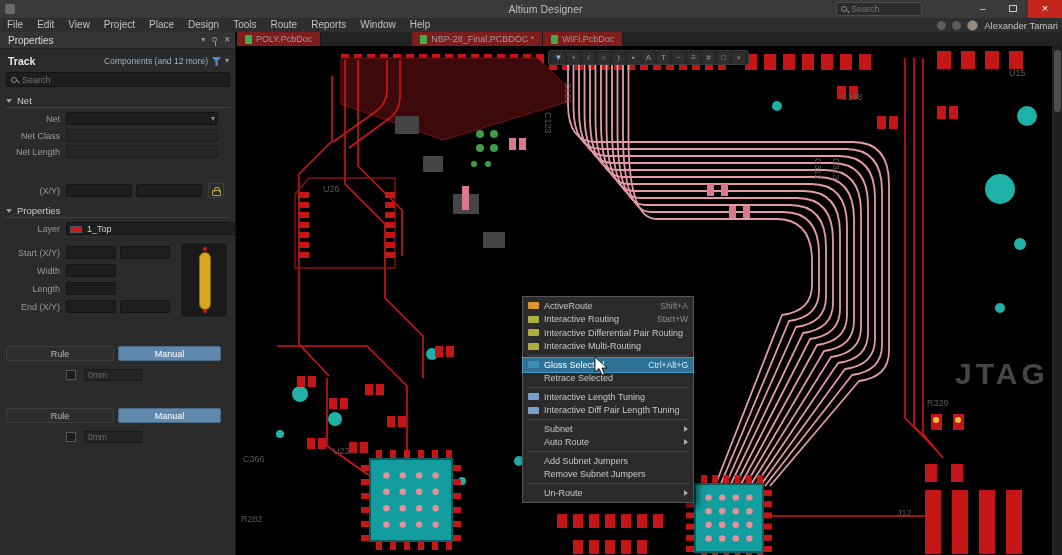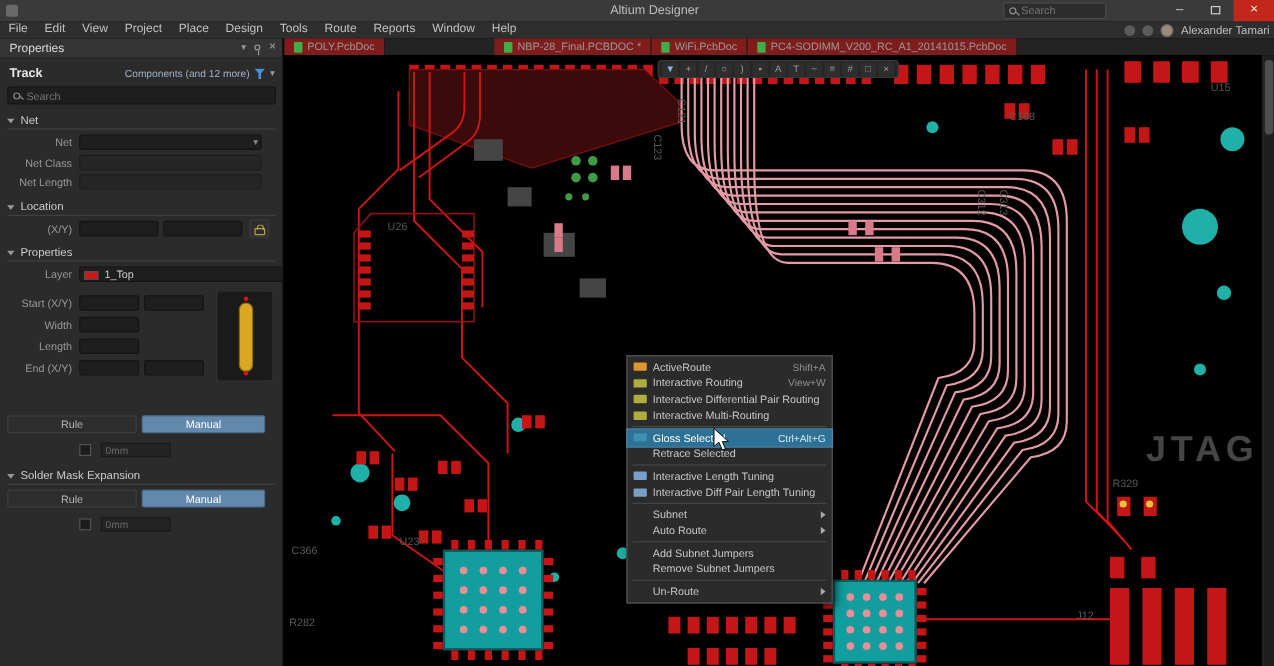--- a/index.html
+++ b/index.html
@@ -154,24 +154,20 @@
     </div>
     <div class="plabel" style="top:82px">Net</div>
     <div class="fld" style="left:66px;top:80px;width:152px">
       <span class="chevr">▾</span>
     </div>
     <div class="plabel" style="top:99px">Net Class</div>
     <div class="fld" style="left:66px;top:97px;width:152px;background:#262626;border-color:#1d1d1d"></div>
     <div class="plabel" style="top:115px">Net Length</div>
     <div class="fld" style="left:66px;top:113px;width:152px;background:#262626;border-color:#1d1d1d"></div>
 
-    <div class="sec-h" style="top:134px">
-      <span class="tri"></span>
-      <span>Location</span>
-    </div>
     <div class="plabel" style="top:154px">(X/Y)</div>
     <div class="fld" style="left:66px;top:152px;width:66px"></div>
     <div class="fld" style="left:136px;top:152px;width:66px"></div>
     <div class="lockbtn" style="left:208px;top:151px">
         <span class="lock"></span>
       </div>
 
     <div class="sec-h" style="top:172px">
       <span class="tri"></span>
       <span>Properties</span>
@@ -196,24 +192,20 @@
       <span class="pill"></span>
       <span class="dot" style="top:4px"></span>
       <span class="dot" style="bottom:4px"></span>
     </div>
 
     <div class="btn rule" style="top:314px">Rule</div>
     <div class="btn manual" style="top:314px">Manual</div>
     <div class="cb" style="top:338px"></div>
     <div class="dimfld" style="top:337px">0mm</div>
 
-    <div class="sec-h" style="top:358px">
-      <span class="tri"></span>
-      <span>Solder Mask Expansion</span>
-    </div>
     <div class="btn rule" style="top:376px">Rule</div>
     <div class="btn manual" style="top:376px">Manual</div>
     <div class="cb" style="top:400px"></div>
     <div class="dimfld" style="top:399px">0mm</div>
   </div>
 
   <div class="tabbar">
     <div class="tab">
       <span class="docicon"></span>
       <span>POLY.PcbDoc</span>
@@ -222,24 +214,20 @@
       <span class="docicon"></span>
       <span>MiniPC.PcbDoc</span>
     </div>
     <div class="tab">
       <span class="docicon"></span>
       <span>NBP-28_Final.PCBDOC *</span>
     </div>
     <div class="tab">
       <span class="docicon"></span>
       <span>WiFi.PcbDoc</span>
-    </div>
-    <div class="tab">
-      <span class="docicon"></span>
-      <span>PC4-SODIMM_V200_RC_A1_20141015.PcbDoc</span>
     </div>
   </div>
 
   <div class="pcb">
     <svg id="pcb-svg" width="815" height="509" viewBox="0 0 815 509">
       <g id="g-top-pads">
           <rect x="104" y="8" width="8" height="16" fill="#c41616"></rect>
           <rect x="117" y="8" width="8" height="16" fill="#c41616"></rect>
           <rect x="130" y="8" width="8" height="16" fill="#c41616"></rect>
           <rect x="143" y="8" width="8" height="16" fill="#c41616"></rect>
@@ -536,21 +524,21 @@
 
   <div class="context-menu">
     <div class="cm-item">
       <span class="cm-icon" style="background: rgb(224, 150, 46);"></span>
       <span class="cm-label">ActiveRoute</span>
       <span class="cm-shortcut">Shift+A</span>
     </div>
     <div class="cm-item">
       <span class="cm-icon" style="background: rgb(174, 174, 60);"></span>
       <span class="cm-label">Interactive Routing</span>
-      <span class="cm-shortcut">View+W</span>
+      <span class="cm-shortcut">Start+W</span>
     </div>
     <div class="cm-item">
       <span class="cm-icon" style="background: rgb(174, 174, 60);"></span>
       <span class="cm-label">Interactive Differential Pair Routing</span>
     </div>
     <div class="cm-item">
       <span class="cm-icon" style="background: rgb(174, 174, 60);"></span>
       <span class="cm-label">Interactive Multi-Routing</span>
     </div>
     <div class="cm-sep"></div>

